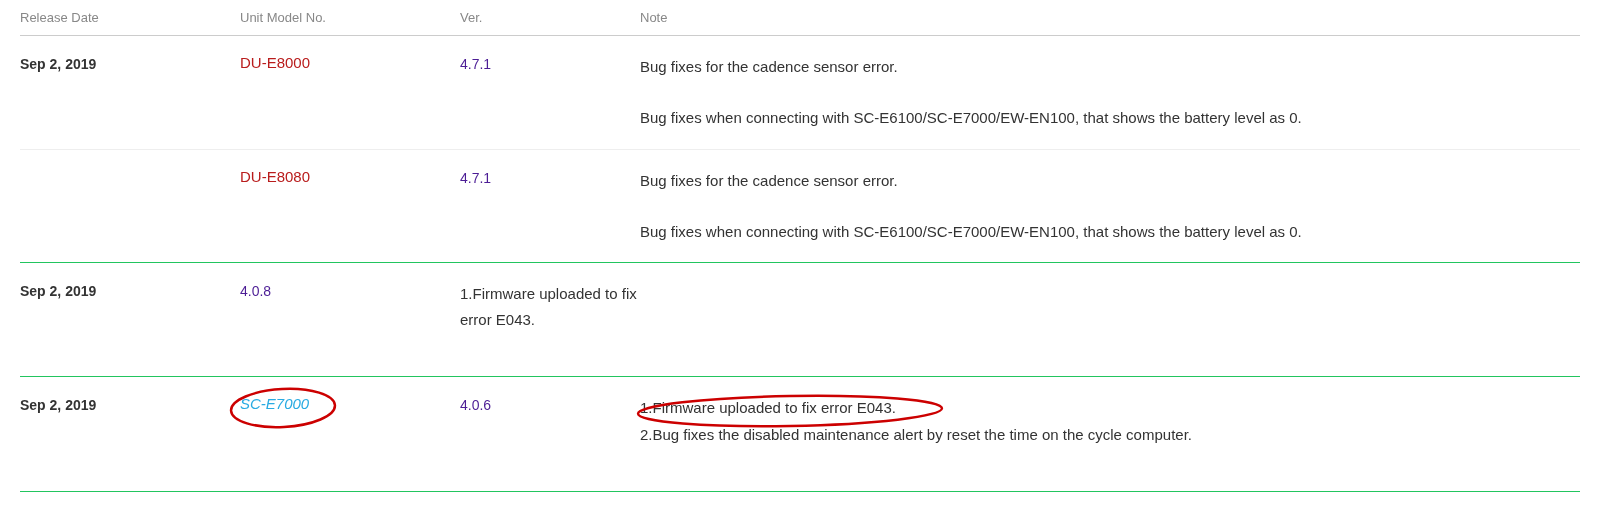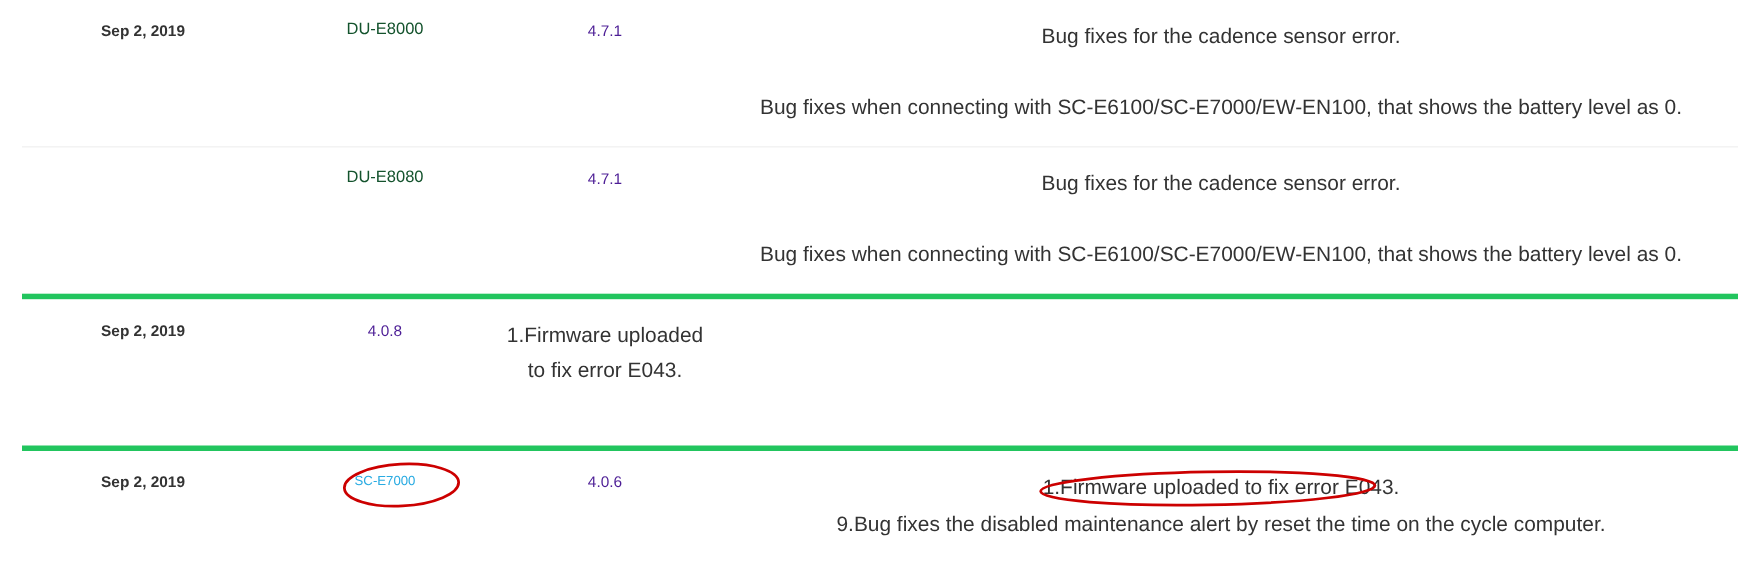--- a/index.html
+++ b/index.html
@@ -26,22 +26,21 @@
       display: grid;
       grid-template-columns: 220px 220px 180px 1fr;
       padding: 10px 0 10px 0;
       border-bottom: 1px solid #cccccc;
       color: #888888;
       font-size: 13px;
       font-weight: normal;
     }
 
     .section {
-      border-bottom: 5px solid #22c55e;
-      text-align: center;
+      border-bottom: 1px solid #22c55e;
     }
 
     .section-rows {
       display: flex;
       flex-direction: column;
     }
 
     .row {
       display: grid;
       grid-template-columns: 220px 220px 180px 1fr;
@@ -53,57 +52,64 @@
       border-top: 1px solid #eeeeee;
     }
 
     .col-date {
       font-weight: bold;
       font-size: 14px;
       padding-top: 2px;
     }
 
     .col-model a {
-      color: #14532d;
+      color: #b91c1c;
       text-decoration: none;
       font-size: 15px;
     }
 
     .col-ver {
       font-size: 14px;
       color: #4c1d95;
       padding-top: 2px;
     }
 
     .col-note {
-      font-size: 19px;
+      font-size: 15px;
       color: #333;
       line-height: 1.7;
     }
 
     .note-line {
       display: block;
     }
 
     
     .circled-model {
       position: relative;
       display: inline-block;
     }
 
     .circled-model a {
       color: #29abe2;
       text-decoration: none;
-      font-size: 12px;
+      font-size: 15px;
+      font-style: italic;
     }
   </style>
 </head>
 <body>
 
 <div class="table-container">
+  <div class="table-header">
+    <div>Release Date</div>
+    <div>Unit Model No.</div>
+    <div>Ver.</div>
+    <div>Note</div>
+  </div>
 
   <div id="sections-container">
   <div class="section">
         <div class="section-rows">
           <div class="row">
             <div class="col-date">Sep 2, 2019</div>
             <div class="col-model"><a href="#">DU-E8000</a></div>
             <div class="col-ver">4.7.1</div>
             <div class="col-note"><span class="note-line">Bug fixes for the cadence sensor error.</span><br><span class="note-line">Bug fixes when connecting with SC-E6100/SC-E7000/EW-EN100, that shows the battery level as 0.</span></div>
           </div>
@@ -127,18 +133,18 @@
       <div class="section">
         <div class="section-rows">
           <div class="row">
             <div class="col-date">Sep 2, 2019</div>
             <div class="col-model"><span class="circled-model"><a href="#">SC-E7000</a><svg width="110" height="42" style="position: absolute; top: -8px; left: -12px; pointer-events: none;">
                   <ellipse cx="55" cy="21" rx="52" ry="19" fill="none" stroke="#cc0000" stroke-width="2.5" transform="rotate(-3, 55, 21)"></ellipse>
                 </svg></span></div>
             <div class="col-ver">4.0.6</div>
             <div class="col-note"><span style="position: relative; display: inline-block; margin-bottom: 2px;"><span class="note-line">1.Firmware uploaded to fix error E043.</span><svg width="320" height="46" style="position: absolute; top: -7px; left: -10px; pointer-events: none;">
                   <ellipse cx="160" cy="23" rx="152" ry="15" fill="none" stroke="#cc0000" stroke-width="2.5" transform="rotate(-1, 160, 23)"></ellipse>
-                </svg></span><br><span class="note-line">9.Bug fixes the disabled maintenance alert by reset the time on the cycle computer.</span><br></div>
+                </svg></span><br><span class="note-line">2.Bug fixes the disabled maintenance alert by reset the time on the cycle computer.</span><br></div>
           </div>
         </div>
       </div>
     </div>
 </div>
 
 </body></html>

